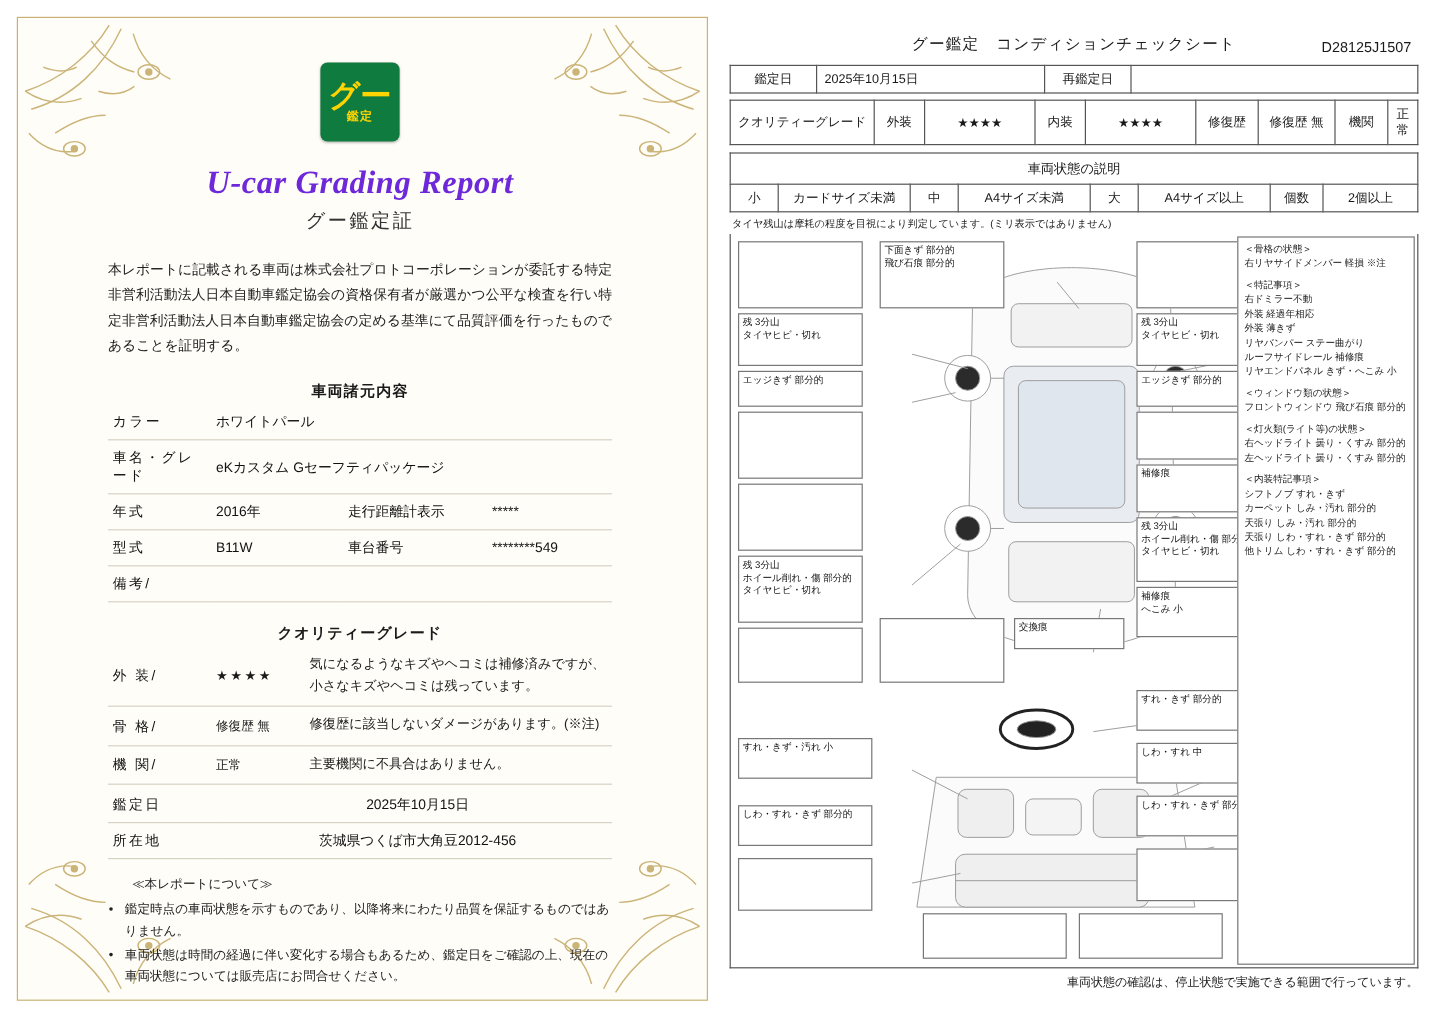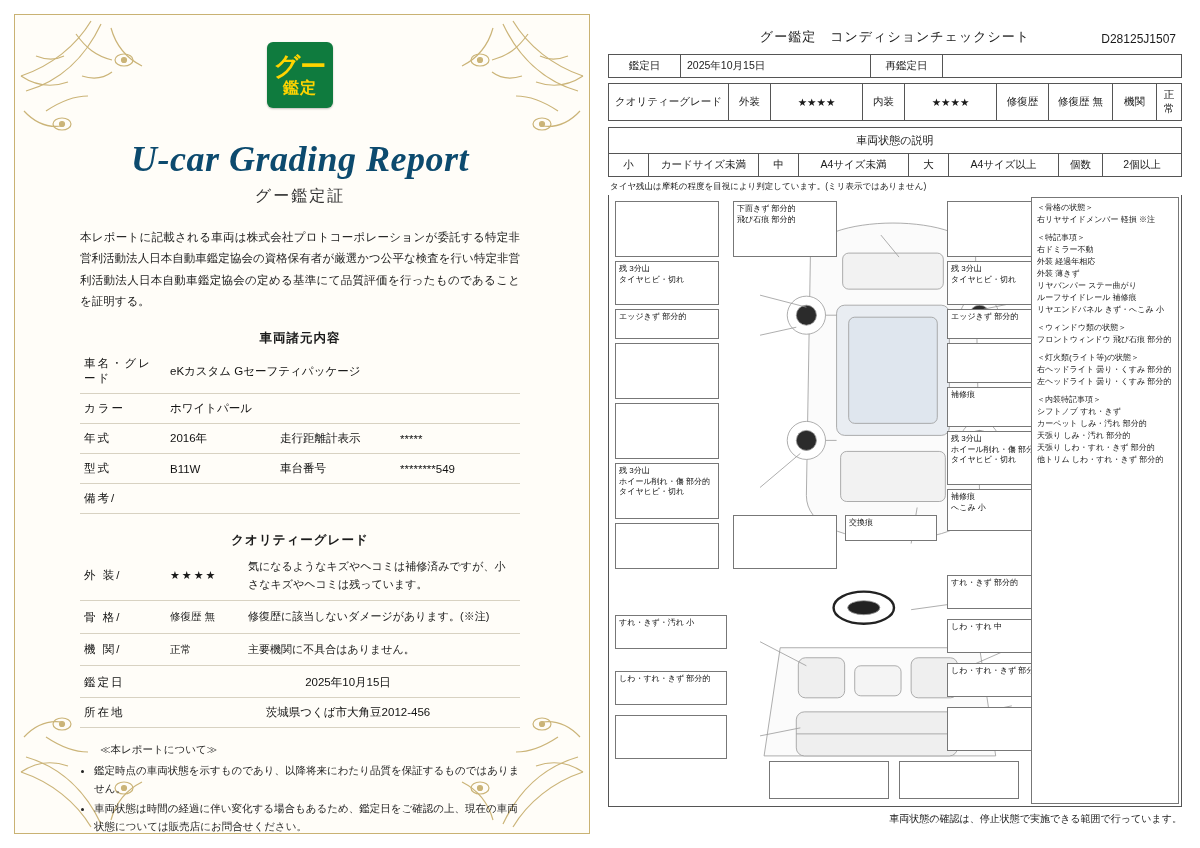--- a/index.html
+++ b/index.html
@@ -10,21 +10,21 @@
     font-family:"Liberation Sans", sans-serif;
     color:#1a1a1a;
     position:relative;
     overflow:hidden;
   }
   .page { position:absolute; inset:0; display:flex; }
 
   
   .left {
     width:600px; height:848px; position:relative;
-    padding:18px;
+    padding:28px;
   }
   .cert-frame {
     position:absolute; left:14px; top:14px; right:10px; bottom:14px;
     border:1px solid #c9b273;
     background:#fffdf8;
   }
   .corner-orn {
     position:absolute; width:150px; height:150px; pointer-events:none;
   }
   .orn-tl { left:16px; top:16px; }
@@ -35,27 +35,27 @@
   .cert-inner { position:relative; z-index:3; padding:18px 62px 0 62px; }
 
   .logo-badge {
     width:66px; height:66px; margin:6px auto 0 auto;
     background:#0f7b3e; border-radius:6px;
     display:flex; flex-direction:column; align-items:center; justify-content:center;
     color:#ffd400; font-weight:bold; line-height:1.05;
     box-shadow:0 1px 2px rgba(0,0,0,.25);
   }
   .logo-badge .g { font-size:26px; }
-  .logo-badge .k { font-size:16px; letter-spacing:1px; }
+  .logo-badge .k { font-size:10px; letter-spacing:1px; }
 
   .title-script {
-    text-align:center; margin-top:30px;
+    text-align:center; margin-top:19px;
     font-family:"Liberation Serif", serif;
     font-style:italic; font-weight:bold;
-    font-size:36px; color:#0c4a6e;
+    font-size:27px; color:#6d28d9;
     letter-spacing:.5px;
   }
   .title-sub {
     text-align:center; font-size:16px; color:#333; margin-top:6px; letter-spacing:2px;
   }
   .lead {
     margin-top:20px; font-size:11.5px; line-height:1.85; color:#222; text-align:justify;
   }
   .section-title {
     text-align:center; font-size:12.5px; font-weight:bold; margin:18px 0 2px 0;
@@ -188,26 +188,26 @@
       <div class="title-script">U-car Grading Report</div>
       <div class="title-sub">グー鑑定証</div>
 
       <div class="lead">本レポートに記載される車両は株式会社プロトコーポレーションが委託する特定非営利活動法人日本自動車鑑定協会の資格保有者が厳選かつ公平な検査を行い特定非営利活動法人日本自動車鑑定協会の定める基準にて品質評価を行ったものであることを証明する。</div>
 
       <div class="section-title">車両諸元内容</div>
 
       <table class="spec">
         <tbody>
             <tr>
+          <td class="lbl">カラー</td>
+          <td class="val" colspan="3">ホワイトパール</td>
+        </tr>
+        <tr>
           <td class="lbl">車名・グレード</td>
           <td class="val" colspan="3">eKカスタム Gセーフティパッケージ</td>
-        </tr>
-        <tr>
-          <td class="lbl">カラー</td>
-          <td class="val" colspan="3">ホワイトパール</td>
         </tr>
         <tr>
           <td class="lbl">年式</td>
           <td class="val" style="width:110px">2016年</td>
           <td class="val" style="width:120px">走行距離計表示</td>
           <td class="val">*****</td>
         </tr>
         <tr>
           <td class="lbl">型式</td>
           <td class="val">B11W</td>

